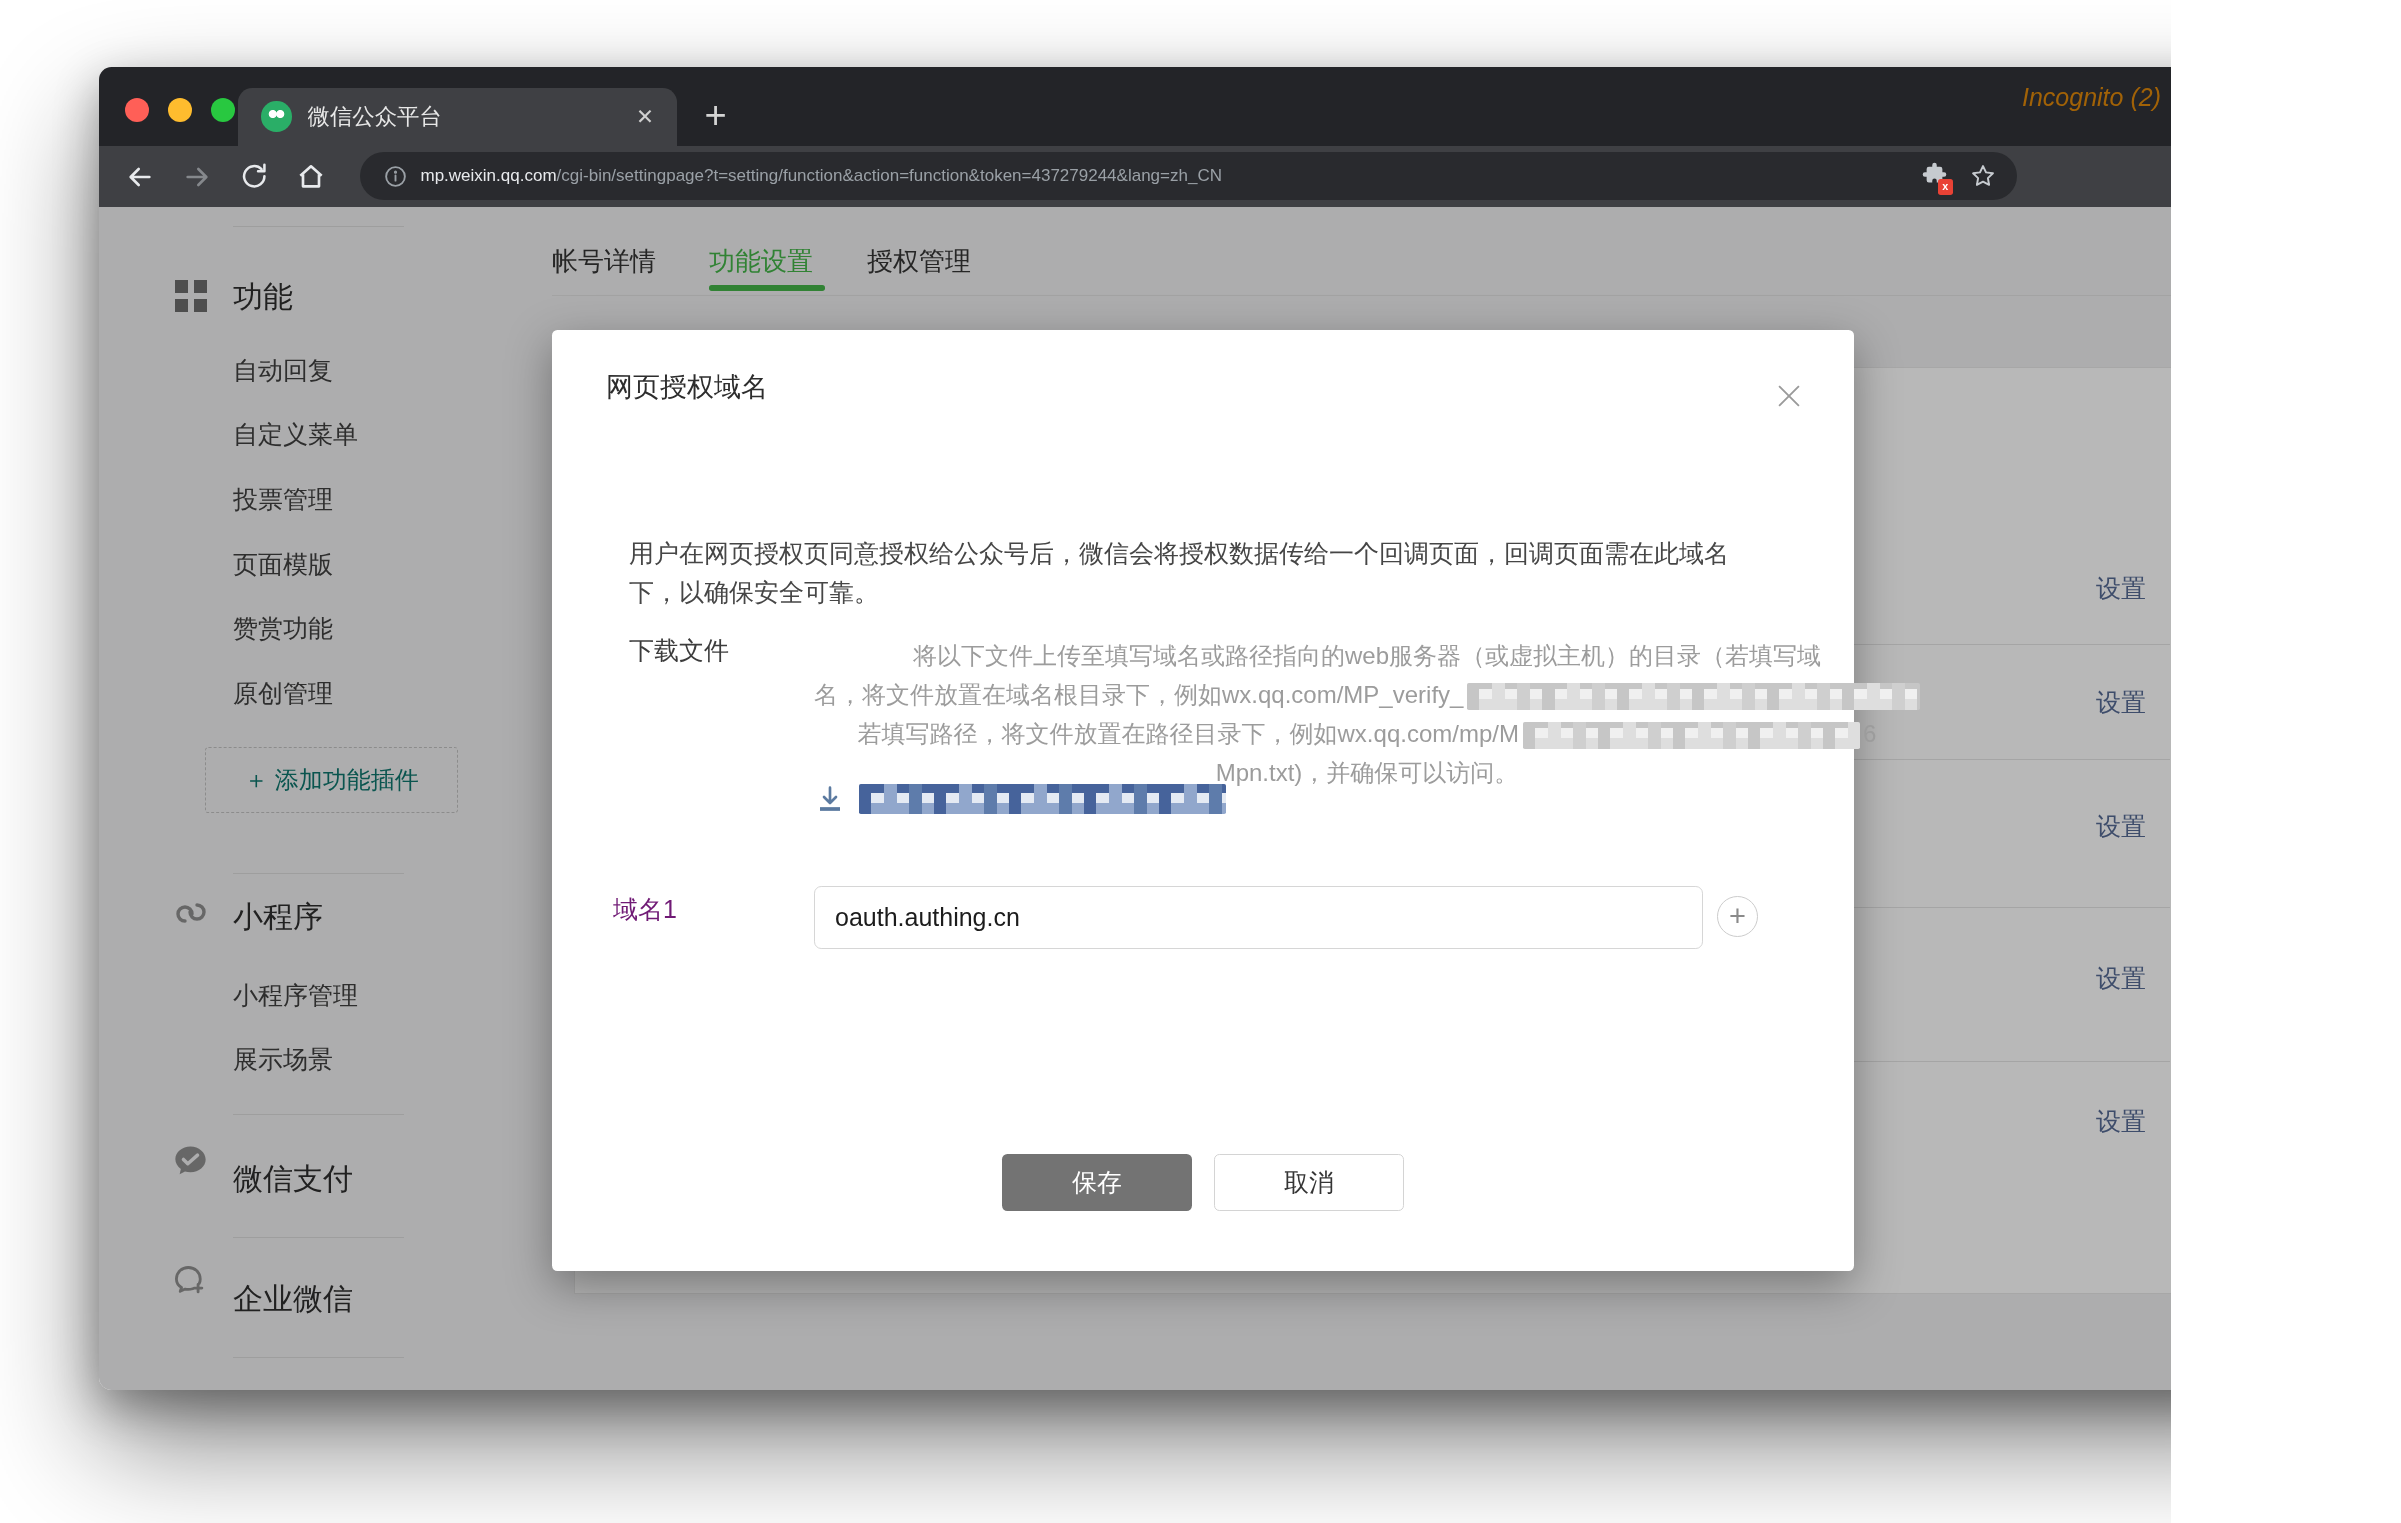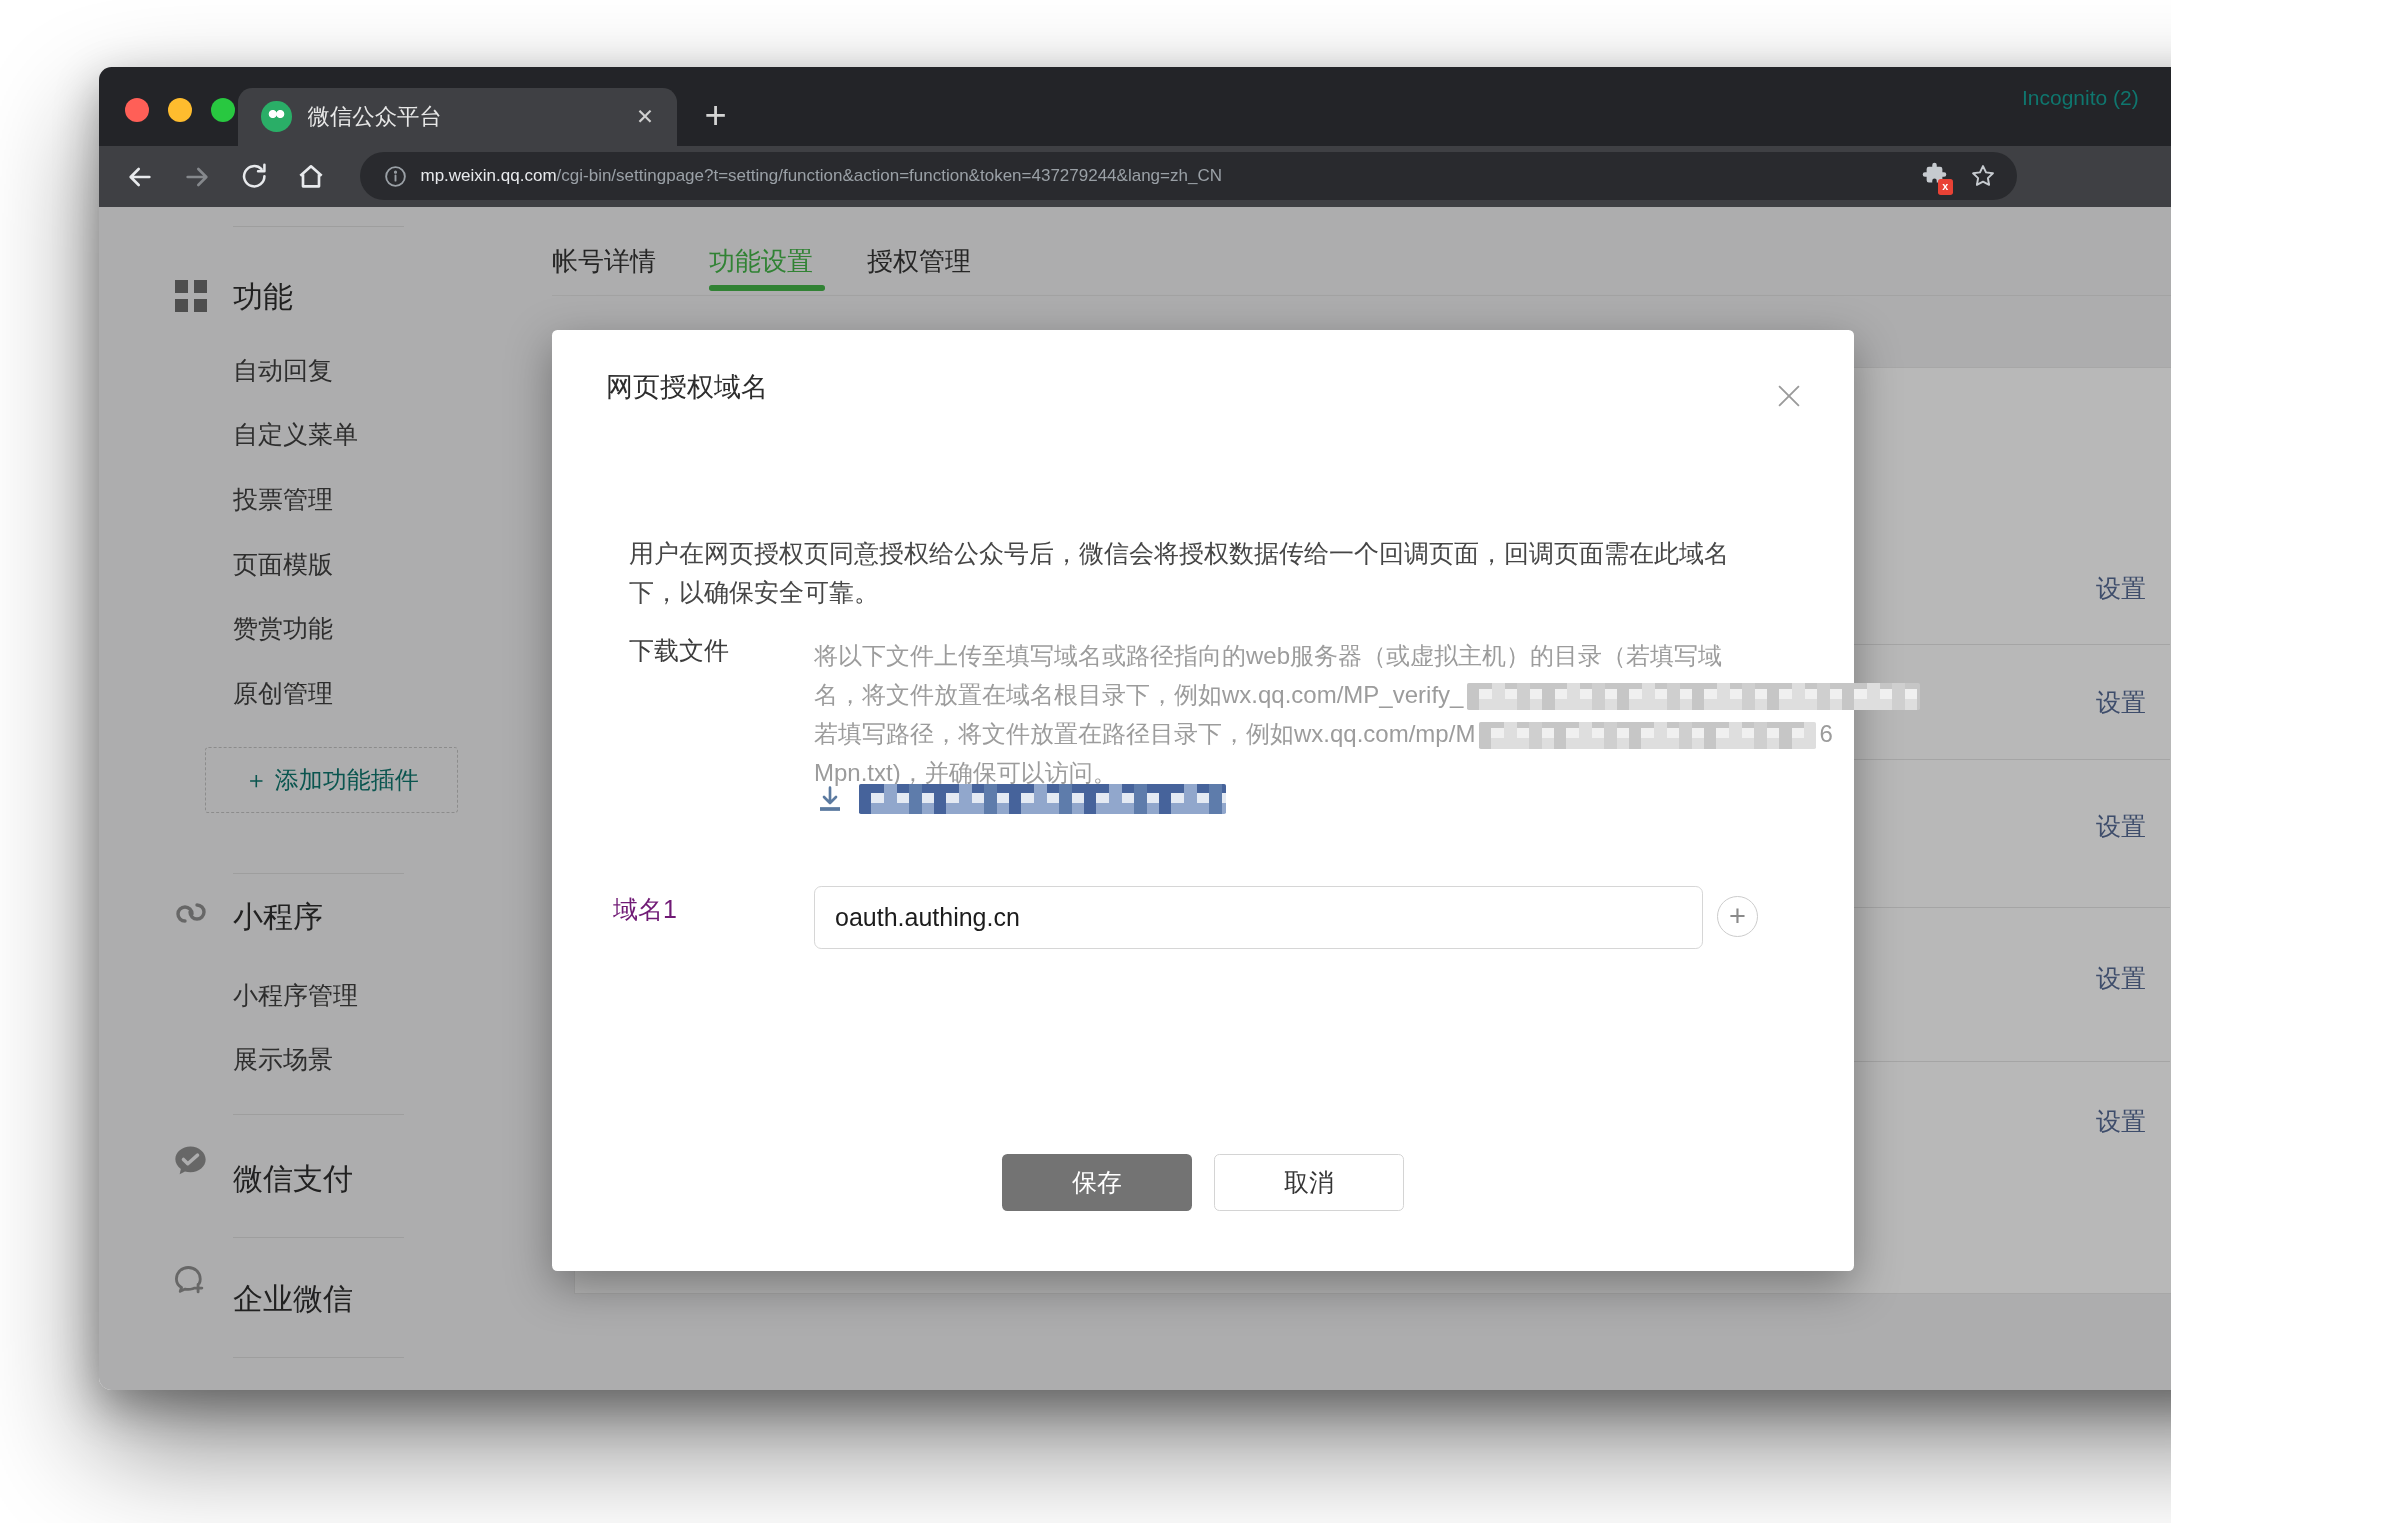--- a/index.html
+++ b/index.html
@@ -25,21 +25,21 @@
   .newtab{position:absolute;left:594px;top:27px;width:45px;height:45px;color:#d4d4d4;
           font-size:38px;line-height:43px;text-align:center;font-weight:300;}
   .toolbar{position:absolute;left:0;top:79px;width:100%;height:61px;background:#3f4044;
            display:flex;align-items:center;}
   .navbtn{width:39px;height:39px;display:flex;align-items:center;justify-content:center;flex:0 0 auto;}
   .omnibox{position:absolute;left:261px;top:85px;width:1657px;height:48px;background:#292a2e;
            border-radius:24px;display:flex;align-items:center;color:#e8eaed;}
   .url{font-size:17px;white-space:nowrap;overflow:hidden;margin-left:12.5px;flex:1 1 auto;}
   .url .path{color:#9aa0a6;}
   .incog-text{position:absolute;left:1923px;top:0;height:61px;display:flex;align-items:center;
-              color:#0f766e;font-size:21px;}
+              color:#a16207;font-size:25px;font-style:italic;}
   .incog-badge{position:absolute;left:2087px;top:89px;width:41px;height:41px;border-radius:50%;
                background:#f1f3f4;display:flex;align-items:center;justify-content:center;}
   .menu-dots{position:absolute;left:2154px;top:86px;width:27px;height:47px;color:#e8eaed;
              font-size:30.5px;line-height:47px;text-align:center;}
 
   
   .content{position:absolute;left:0;top:140px;width:2204px;height:1184px;background:#f0f0f1;}
   .side-divider{position:absolute;left:134px;width:171px;height:0.9px;background:#dcdcdc;}
   .side-header{position:absolute;left:134px;font-size:30px;color:#2e2e2e;white-space:nowrap;}
   .side-item{position:absolute;left:134px;font-size:25px;color:#404040;white-space:nowrap;cursor:pointer;}
@@ -65,21 +65,21 @@
   
   .modal{position:absolute;left:453px;top:263px;width:1302px;height:941px;background:#fff;
          border-radius:5.4px;box-shadow:0 14.3px 45px rgba(0,0,0,.35);}
   .modal-title{position:absolute;left:54px;top:39px;font-size:27px;color:#2d2d2d;}
   .modal-close{position:absolute;left:1214px;top:43px;width:45px;height:45px;display:flex;
                align-items:center;justify-content:center;cursor:pointer;}
   .desc{position:absolute;left:77px;top:204px;width:1156px;font-size:25px;line-height:39px;
         color:#464646;}
   .dl-label{position:absolute;left:77px;top:304px;font-size:25px;color:#3c3c3c;}
   .helpcol{position:absolute;left:262px;top:306px;font-size:24px;line-height:39px;color:#9c9c9c;
-           white-space:nowrap;}
+           white-space:nowrap;text-align:center;}
   .mosaic{display:inline-block;vertical-align:middle;border-radius:1.8px;
      background-image:
        repeating-linear-gradient(90deg,var(--m1) 0 12.5px,transparent 12.5px 25px,var(--m2) 25px 38px,
           transparent 38px 50px,var(--m3) 50px 63px,transparent 63px 75px),
        repeating-linear-gradient(0deg,var(--m2) 0 10.8px,var(--m4) 10.8px 21.5px,var(--m1) 21.5px 32px);}
   .mosaic.grey{--m1:#c6c6c6;--m2:#dedede;--m3:#cfcfcf;--m4:#f0f0f0;}
   .mosaic.blue{--m1:#46639b;--m2:#91a7cc;--m3:#5e7cab;--m4:#e4eaf3;}
   .dl-row{position:absolute;left:262px;top:453px;display:flex;align-items:center;cursor:pointer;}
   .domain-label{position:absolute;left:61px;top:563px;font-size:25px;color:#701a75;}
   .domain-input{position:absolute;left:262px;top:556px;width:889px;height:63px;border:0.9px solid #d6d6d6;

